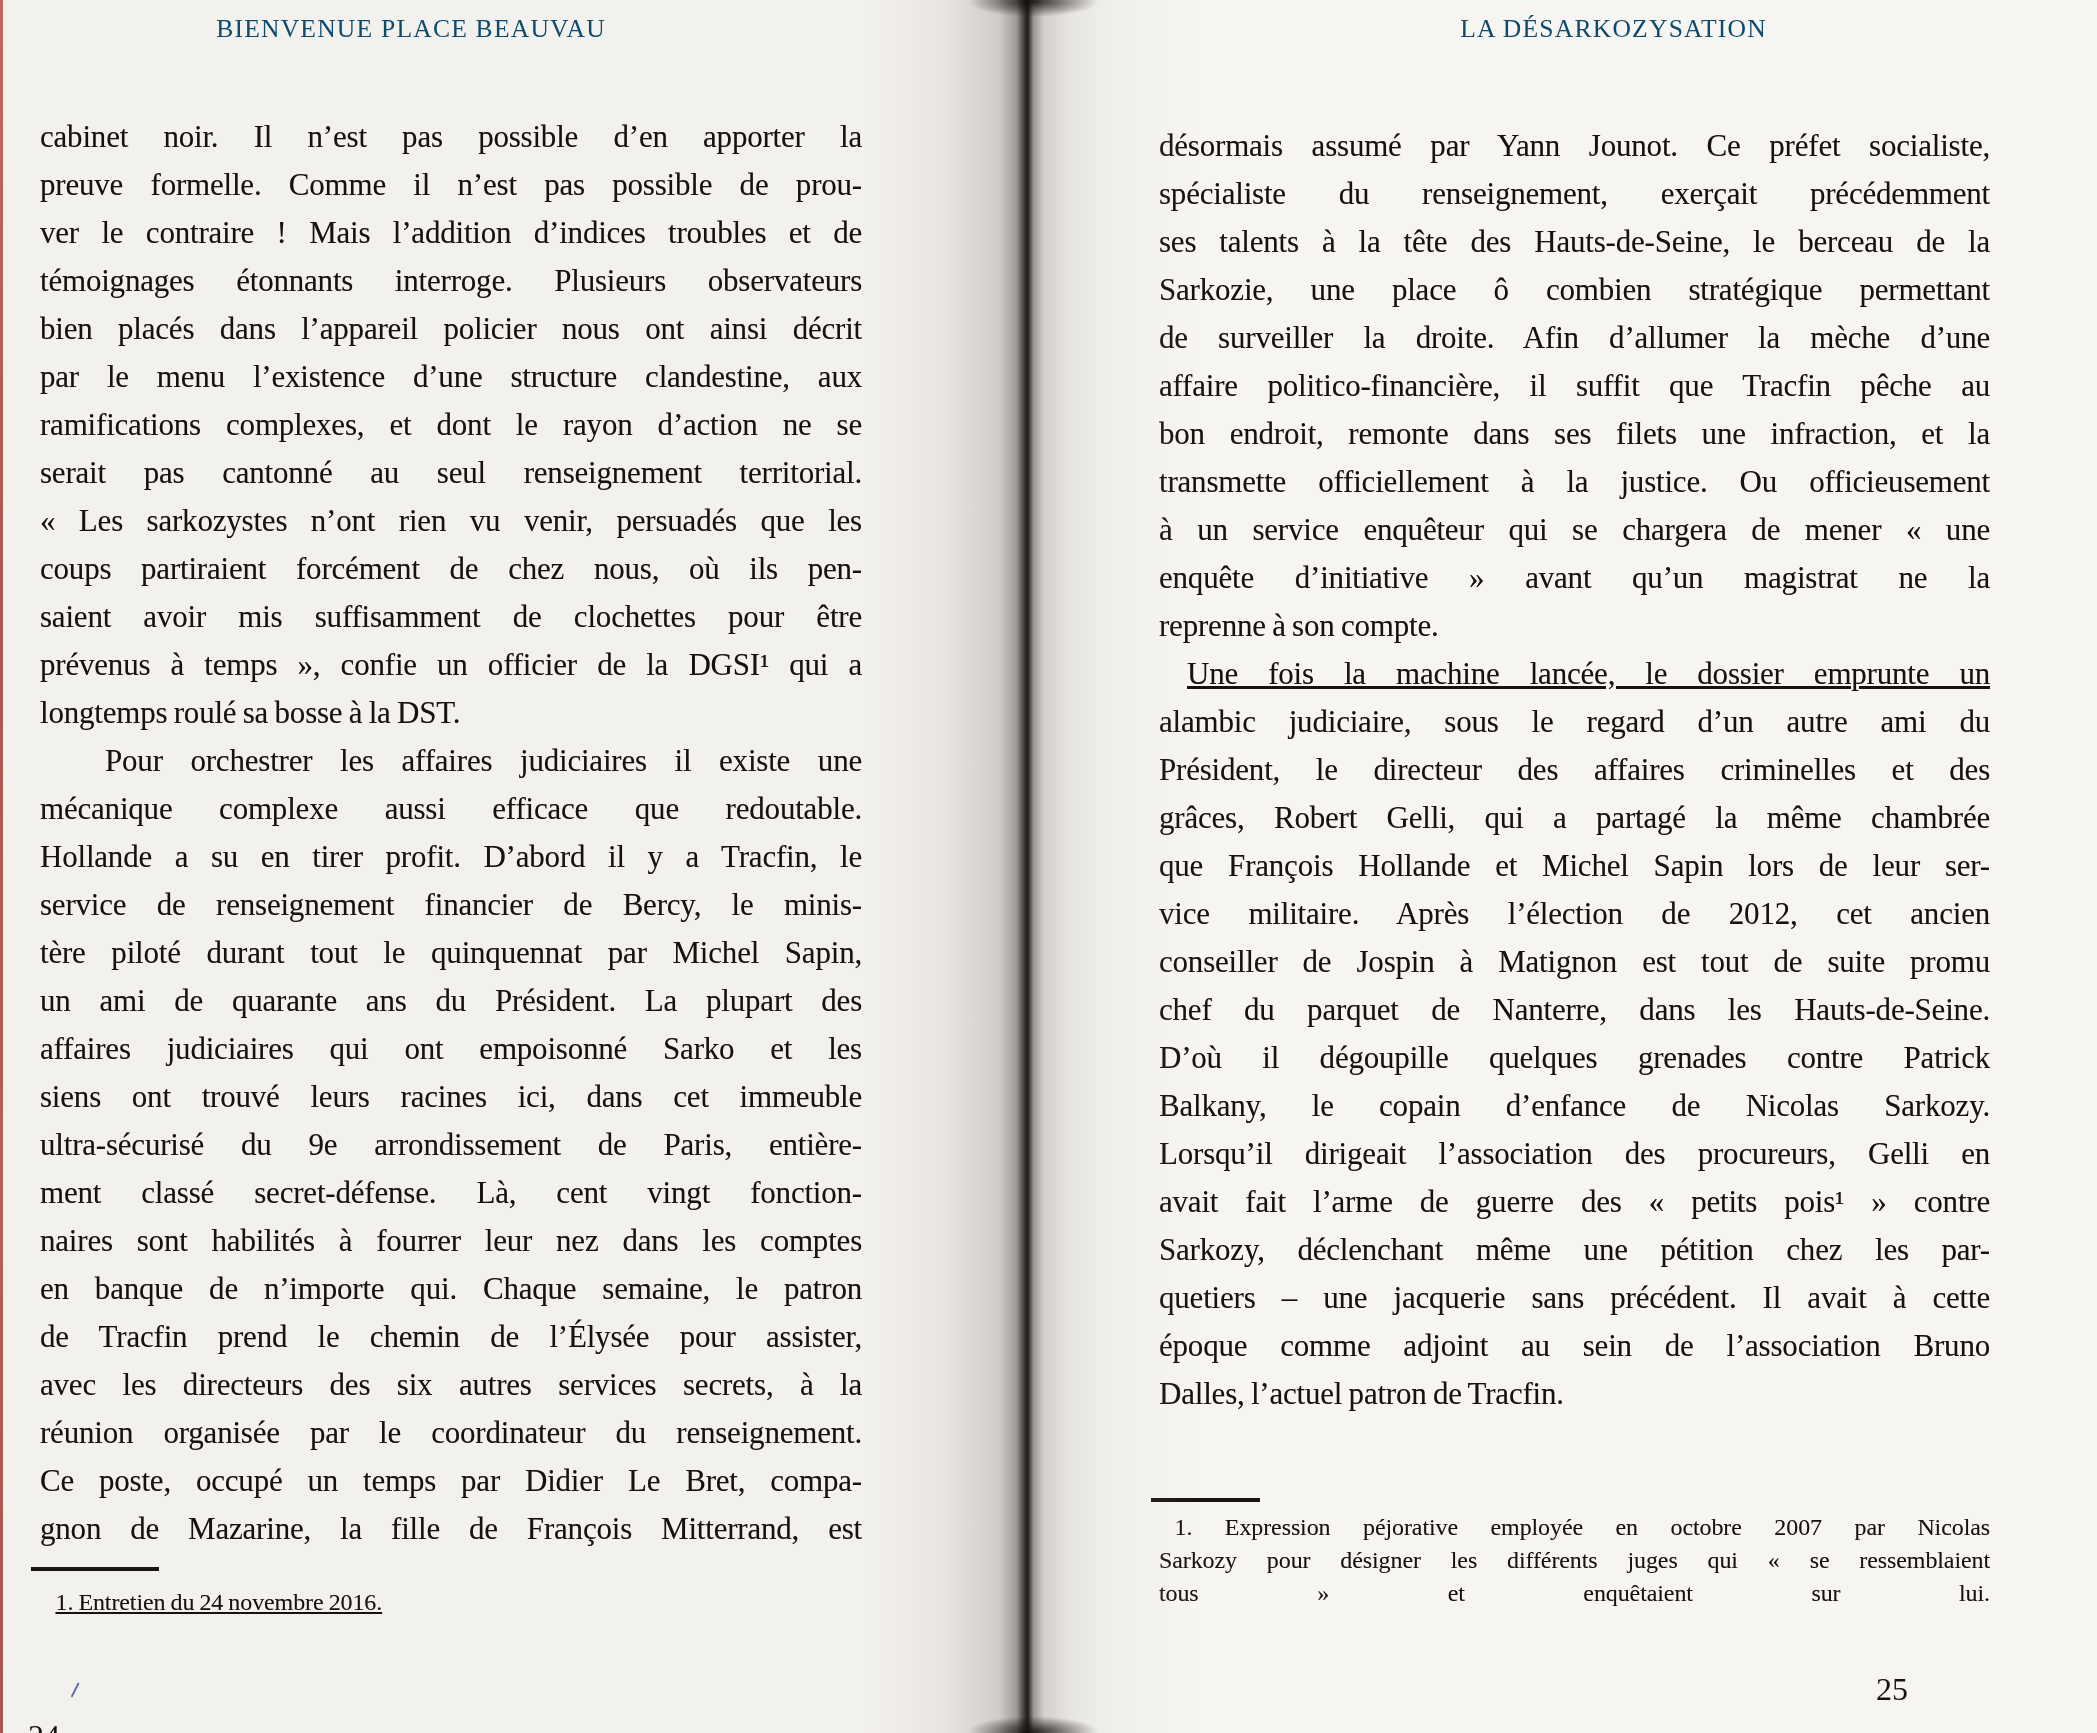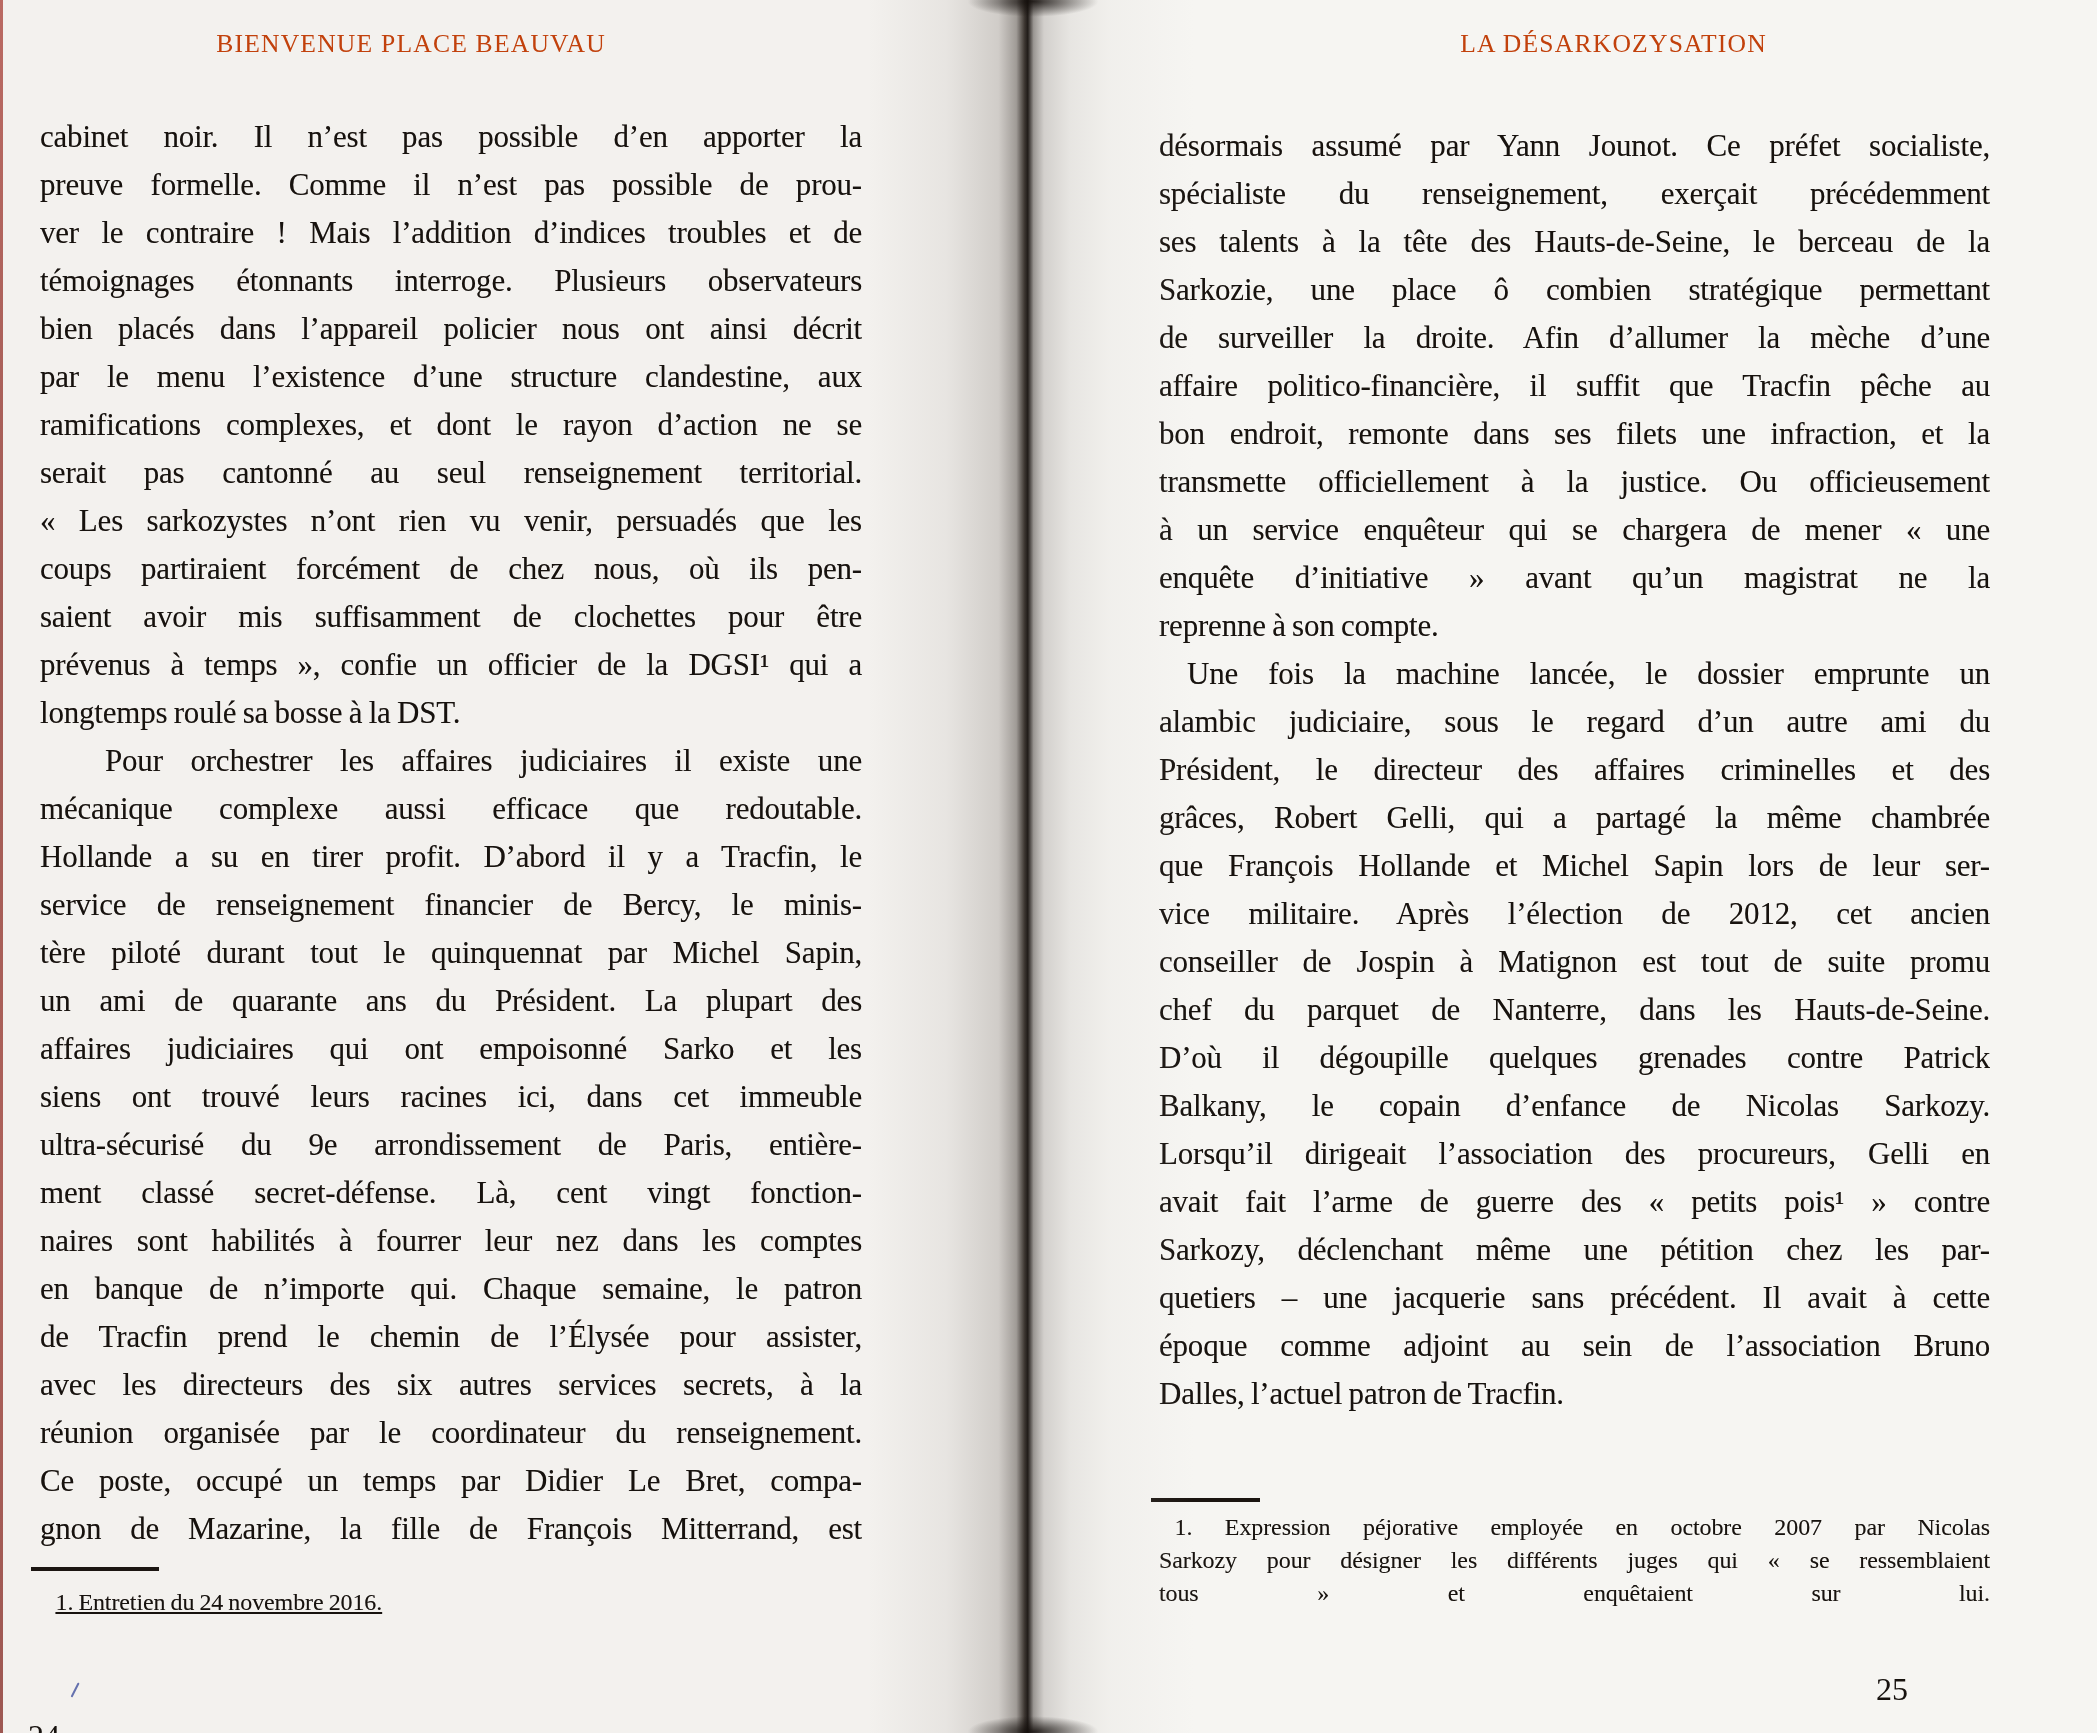--- a/index.html
+++ b/index.html
@@ -10,38 +10,38 @@
     font-family:"Liberation Serif", serif;
     color:#17120e;
     overflow:hidden;
   }
   .page{position:absolute;top:0;height:1733px;}
   #page-left{left:0;width:1031px;background:#f3f1ee;}
   #page-right{left:1031px;width:1067px;background:#f6f5f2;}
 
   
   .hdr{
-    position:absolute;top:29px;
+    position:absolute;top:14px;
     font-size:25.6px;letter-spacing:1.2px;
-    color:#c2410c;text-align:center;
+    color:#0c4a6e;text-align:center;
     white-space:nowrap;
   }
   #hdr-left{left:0;width:822px;}
   #hdr-right{left:1201px;width:825px;text-align:center;}
 
   
   .body-col{position:absolute;font-size:31px;line-height:48px;
     letter-spacing:-0.2px;word-spacing:-1.2px;
     text-shadow:0 0 0.5px rgba(23,18,14,0.35);}
   #body-left{left:40px;top:113px;width:822px;}
   #body-right{left:1159px;top:122px;width:831px;}
   .ln{text-align:justify;text-align-last:justify;height:48px;overflow:hidden;}
   .pe{text-align-last:left;}        
   .ind{text-indent:65px;}           
-  .ind2{text-indent:28px;}          
+  .ind2{text-indent:28px;text-decoration:underline;}          
 
   
   .fnrule{position:absolute;height:3.9px;background:#1b1511;}
   #fnrule-left{left:31px;top:1567px;width:128px;}
   #fnrule-right{left:1151px;top:1498px;width:109px;}
   .fn{position:absolute;font-size:24px;line-height:33px;
     letter-spacing:-0.1px;word-spacing:-0.8px;
     text-shadow:0 0 0.4px rgba(23,18,14,0.3);}
   #fn-left{left:40px;top:1586px;width:822px;text-indent:15.5px;text-decoration:underline;}
   #fn-right{left:1159px;top:1511px;width:831px;}

